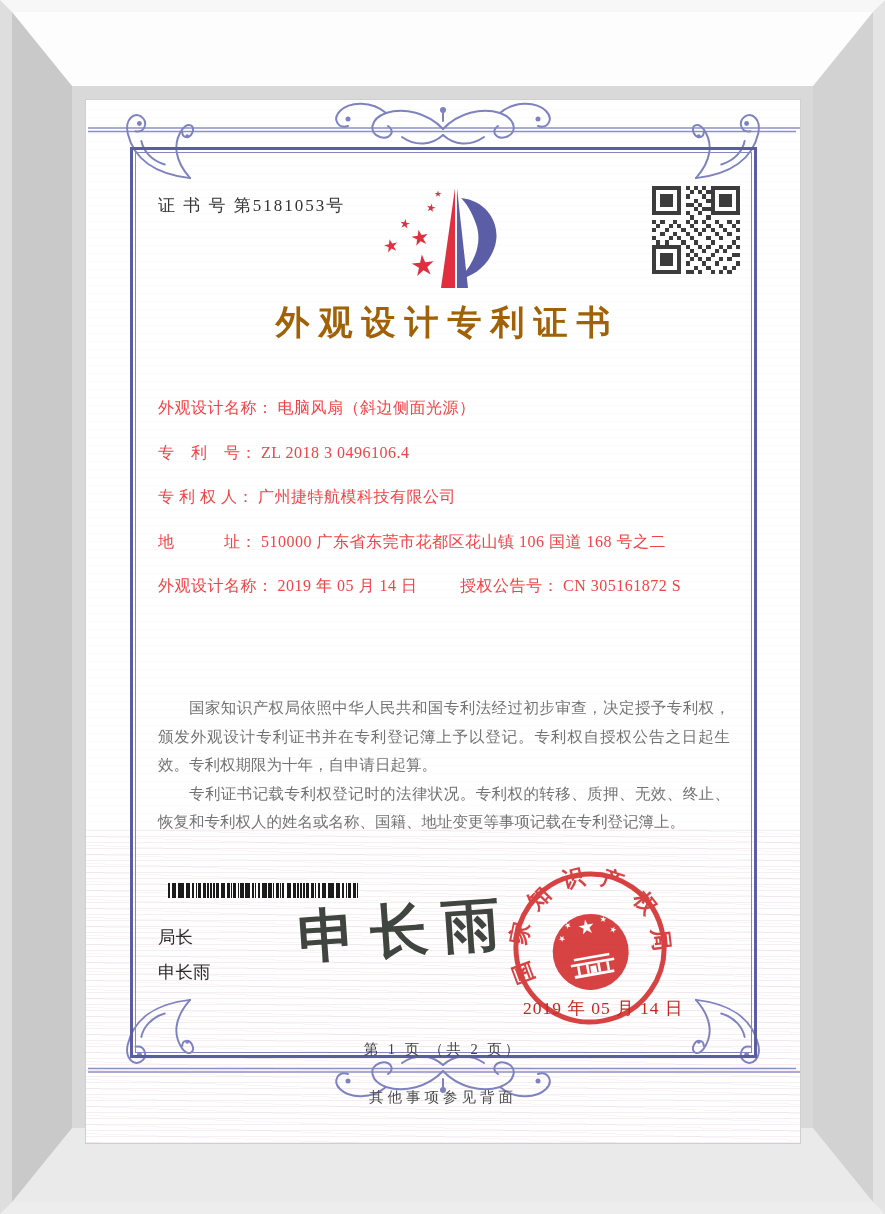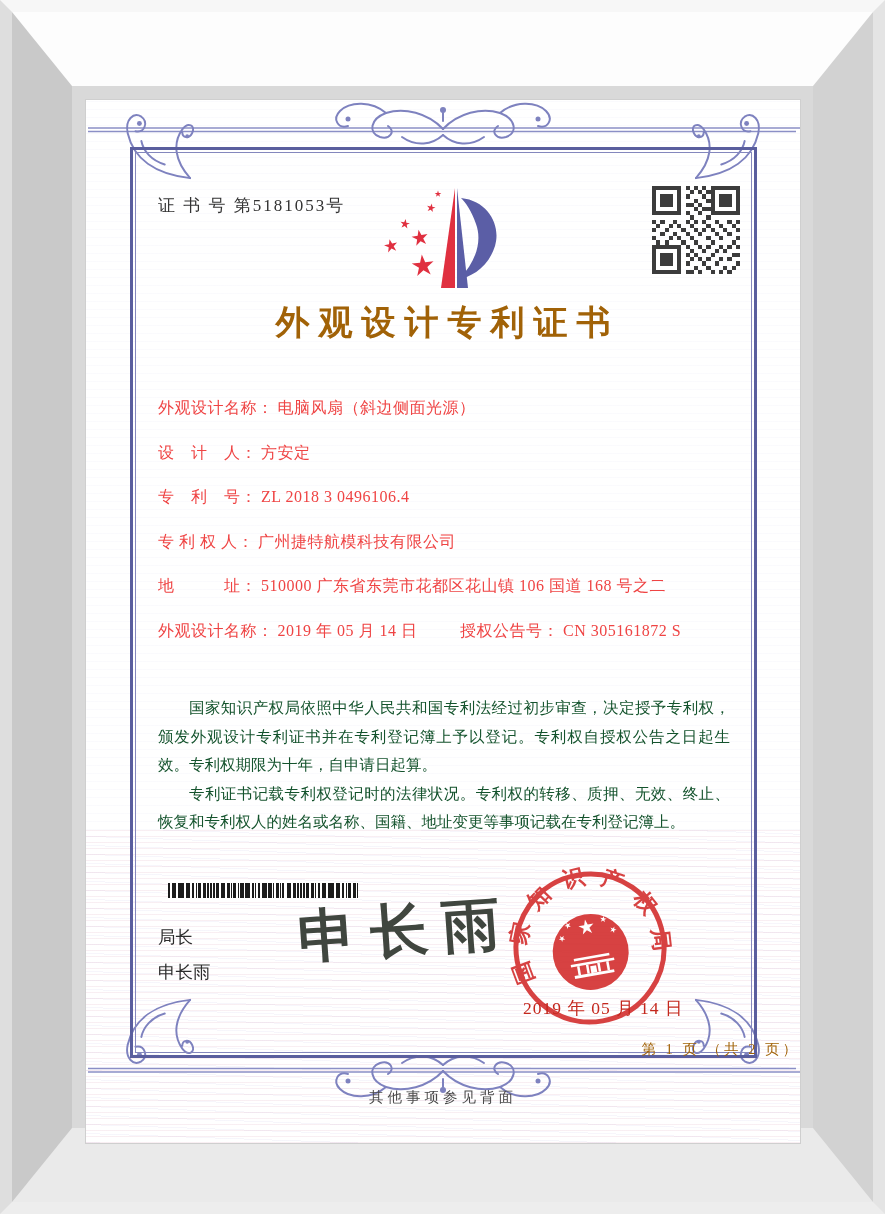--- a/index.html
+++ b/index.html
@@ -42,37 +42,37 @@
   .logo{position:absolute;left:289px;top:84px;width:132px;height:110px;}
   .title{position:absolute;left:0;right:0;top:200px;text-align:center;
     font-size:34px;font-weight:bold;letter-spacing:9px;text-indent:9px;color:#a16207;font-family:Liberation Serif, serif;}
   .fields{position:absolute;left:72px;top:298px;right:36px;font-size:16px;color:#ef4444;}
   .field-row{height:44.6px;letter-spacing:0.5px;}
   .flabel{display:inline-block;}
   .fvalue{margin-left:4px;}
   .grant-row{position:relative;}
   .grant-no-pair{position:absolute;left:302px;top:0;}
   .paragraphs{position:absolute;left:72px;top:594px;width:572px;
-    font-size:15.5px;line-height:28.5px;text-align:justify;color:#14532d;}
+    font-size:15.5px;line-height:28.5px;text-align:justify;color:#737373;}
   .paragraphs p{margin:0;text-indent:2em;}
   .barcode{position:absolute;left:82px;top:783px;width:190px;height:15px;
     background:
       repeating-linear-gradient(90deg,#1b1b1b 0 2px,transparent 2px 6px),
       repeating-linear-gradient(90deg,#1b1b1b 0 1px,transparent 1px 5px),
       repeating-linear-gradient(90deg,#1b1b1b 0 1px,transparent 1px 3.5px),
       #fff;}
   .signer{position:absolute;left:72px;top:820px;font-size:17.5px;line-height:35px;
     color:#2d2d2d;font-family:"Liberation Sans","DejaVu Sans",sans-serif;}
   .signature{position:absolute;left:212px;top:792px;font-size:58px;color:#40463f;
     font-weight:bold;letter-spacing:14px;transform:rotate(-4deg);white-space:nowrap;}
   .seal{position:absolute;left:420px;top:764px;width:168px;height:168px;opacity:0.93;z-index:3;}
   .seal-date{position:absolute;left:437px;top:896px;font-size:17.5px;letter-spacing:1px;
     color:#c4281e;z-index:4;white-space:nowrap;}
-  .page-footer{position:absolute;left:0;right:0;top:940px;text-align:right;
-    font-size:14.5px;letter-spacing:3px;color:#a16207;}
+  .page-footer{position:absolute;left:0;right:0;top:940px;text-align:center;
+    font-size:14.5px;letter-spacing:3px;color:#404040;}
   .back-note{position:absolute;left:0;right:0;top:988px;text-align:center;
     font-size:14.5px;letter-spacing:4px;color:#4a4a4a;}
   .qr svg,.logo svg,.seal svg,.orn svg,.corner svg{width:100%;height:100%;display:block;}
 </style>
 </head>
 <body>
 
 <div class="frame-bevel1"></div>
 <div class="frame-bevel2"></div>
 
@@ -203,23 +203,20 @@
       <polygon points="82,4 82,104 93,104" fill="#5b5ea6"></polygon>
       <path d="M86,14 C114,17 126,42 120,62 C113,84 96,93 84,95 C102,77 107,56 101,40 C96,26 91,19 86,14 Z" fill="#5b5ea6"></path>
     </svg>
   </div>
 
   <div class="title">外观设计专利证书</div>
 
   <div class="fields">
     <div class="field-row">
       <span class="flabel">外观设计名称：</span><span class="fvalue">电脑风扇（斜边侧面光源）</span>
-    </div>
-    <div class="field-row">
-      <span class="flabel">设　计　人：</span><span class="fvalue">方安定</span>
     </div>
     <div class="field-row">
       <span class="flabel">专　利　号：</span><span class="fvalue">ZL 2018 3 0496106.4</span>
     </div>
     <div class="field-row">
       <span class="flabel">专 利 权 人：</span><span class="fvalue">广州捷特航模科技有限公司</span>
     </div>
     <div class="field-row">
       <span class="flabel">地　　　址：</span><span class="fvalue">510000 广东省东莞市花都区花山镇 106 国道 168 号之二</span>
     </div>

